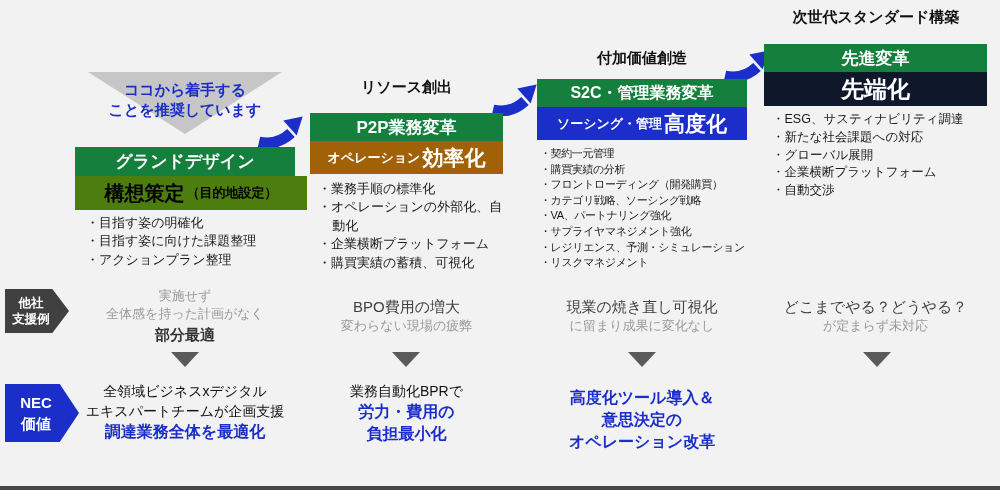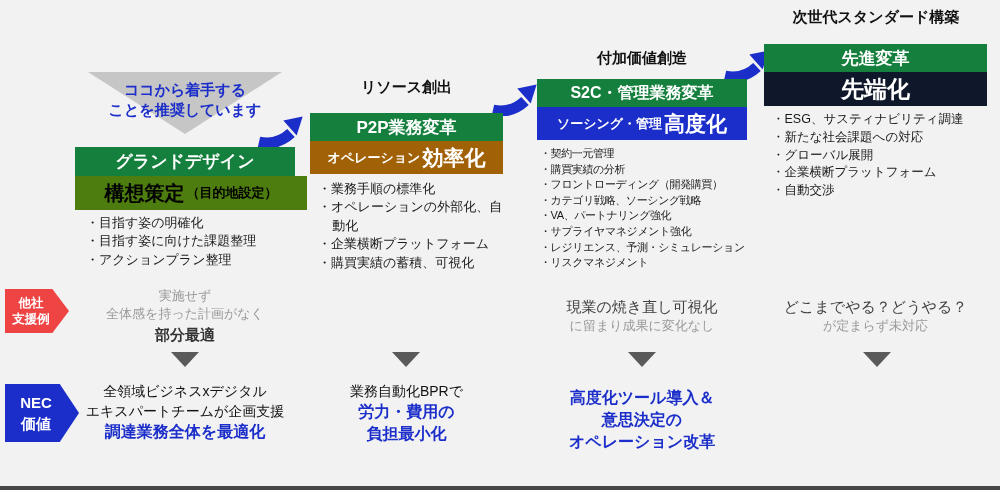--- a/index.html
+++ b/index.html
@@ -51,21 +51,21 @@
 
   
   .arrow1 { left:256px; top:106px; }
   .arrow2 { left:490px; top:74px; }
   .arrow3 { left:722px; top:40px; }
 
   
   .rowlabel { color:#fff; font-weight:bold; text-align:center;
     display:flex; flex-direction:column; align-items:center; justify-content:center;
     clip-path:polygon(0 0, 74% 0, 100% 50%, 74% 100%, 0 100%); padding-right:12px; }
-  .rl-others { left:5px; top:289px; width:64px; height:44px; background:#ef4444;
+  .rl-others { left:5px; top:289px; width:64px; height:44px; background:#404040;
     font-size:12.5px; line-height:1.3; }
   .rl-nec { left:5px; top:384px; width:74px; height:58px; background:#1b2ec9;
     font-size:15px; line-height:1.4; }
 
   
   .others { text-align:center; }
   .o1 { left:75px;  top:287px; width:220px; }
   .o2 { left:310px; top:297px; width:193px; }
   .o3 { left:537px; top:297px; width:210px; }
   .o4 { left:764px; top:297px; width:223px; }
@@ -176,20 +176,24 @@
   <div class="abs rowlabel rl-nec">
     <div>NEC</div>
     <div>価値</div>
   </div>
 
   <div class="abs others o1">
     <div class="ln-muted">実施せず</div>
     <div class="ln-muted">全体感を持った計画がなく</div>
     <div class="ln-strong">部分最適</div>
   </div>
+  <div class="abs others o2">
+    <div class="ln-medium">BPO費用の増大</div>
+    <div class="ln-muted">変わらない現場の疲弊</div>
+  </div>
   <div class="abs others o3">
     <div class="ln-medium">現業の焼き直し可視化</div>
     <div class="ln-muted">に留まり成果に変化なし</div>
   </div>
   <div class="abs others o4">
     <div class="ln-medium">どこまでやる？どうやる？</div>
     <div class="ln-muted">が定まらず未対応</div>
   </div>
 
   <div class="abs tri-down t1"></div>

